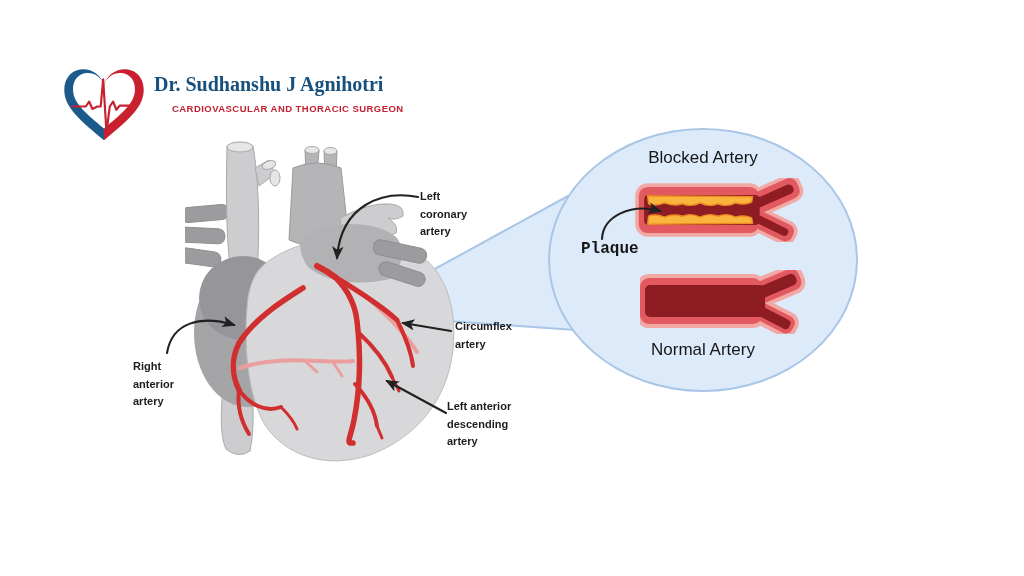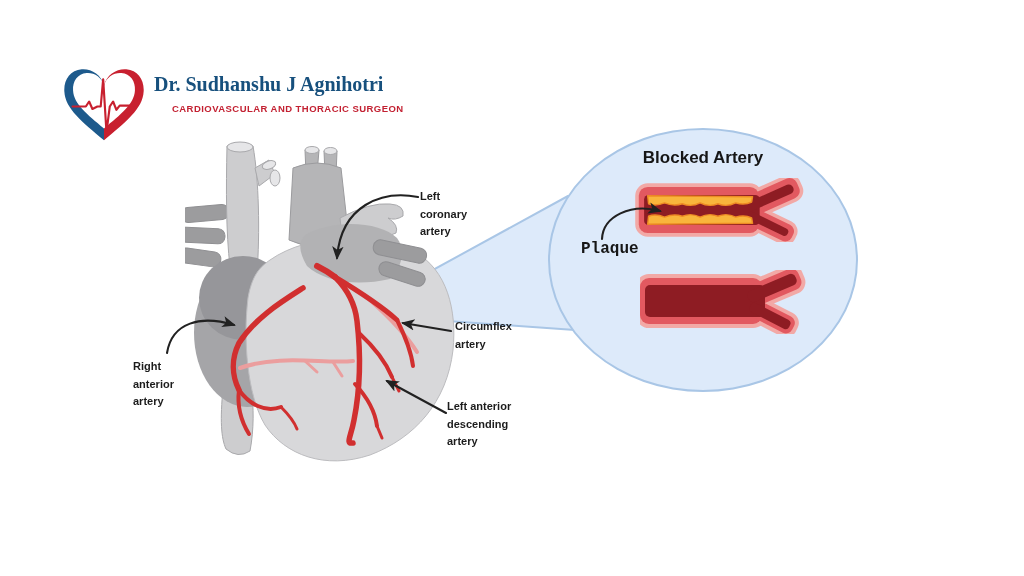--- a/index.html
+++ b/index.html
@@ -17,21 +17,21 @@
     font-family:"Liberation Serif",serif;font-weight:700;font-size:20px;line-height:22px;
     color:var(--color-name_blue);white-space:nowrap;}
   .doctor-specialty{position:absolute;left:81px;top:39px;width:260px;
     font-weight:700;font-size:9.5px;letter-spacing:.45px;color:var(--color-specialty_red);white-space:nowrap;margin-left:29px;}
 
   
   .wedge-svg{position:absolute;left:0;top:0;width:1024px;height:576px;pointer-events:none;}
   .wedge{fill:var(--color-circle_fill);stroke:var(--color-circle_border);stroke-width:2;stroke-linejoin:round;}
   .inset-circle{position:absolute;left:548px;top:128px;width:310px;height:264px;
     background:var(--color-circle_fill);border:2px solid var(--color-circle_border);border-radius:50%;}
-  .inset-title{position:absolute;left:0;width:100%;text-align:center;font-weight:700;font-size:17px;color:#161616;}
+  .inset-title{position:absolute;left:0;width:100%;text-align:center;font-weight:400;font-size:17px;color:#161616;}
   .title-blocked{top:18px;}
   .title-normal{top:210px;}
   .plaque-label{position:absolute;left:31px;top:110px;font-weight:700;font-size:16px;color:#161616;font-family:Liberation Mono, monospace;}
   .artery-svg{position:absolute;}
   .svg-blocked{left:80px;top:48px;width:182px;height:64px;}
   .svg-normal{left:90px;top:140px;width:168px;height:64px;}
 
   .a-halo{fill:var(--color-artery_halo);stroke:var(--color-artery_halo);stroke-width:8;stroke-linejoin:round;}
   .a-wall{fill:var(--color-artery_wall);}
   .a-lumen{fill:var(--color-artery_lumen);}
@@ -180,20 +180,21 @@
           <rect x="-24" y="-9" width="50" height="18" rx="7" transform="translate(130,46) rotate(27)"></rect>
         </g>
       </defs>
       <use href="#na-shape" class="a-halo"></use>
       <use href="#na-shape" class="a-wall"></use>
       <rect class="a-lumen" x="5" y="15" width="120" height="32" rx="5"></rect>
       <rect class="a-lumen" x="-26" y="-6" width="52" height="12" rx="5" transform="translate(132,18) rotate(-23)"></rect>
       <rect class="a-lumen" x="-22" y="-5" width="44" height="10" rx="4" transform="translate(130,46) rotate(27)"></rect>
     </svg>
 
+    <div class="inset-title title-normal">Normal Artery</div>
   </div>
 
   <div class="h-label lbl-left-coronary">Left
 coronary
 artery</div>
   <div class="h-label lbl-circumflex">Circumflex
 artery</div>
   <div class="h-label lbl-right-coronary">Right
 anterior
 artery</div>

